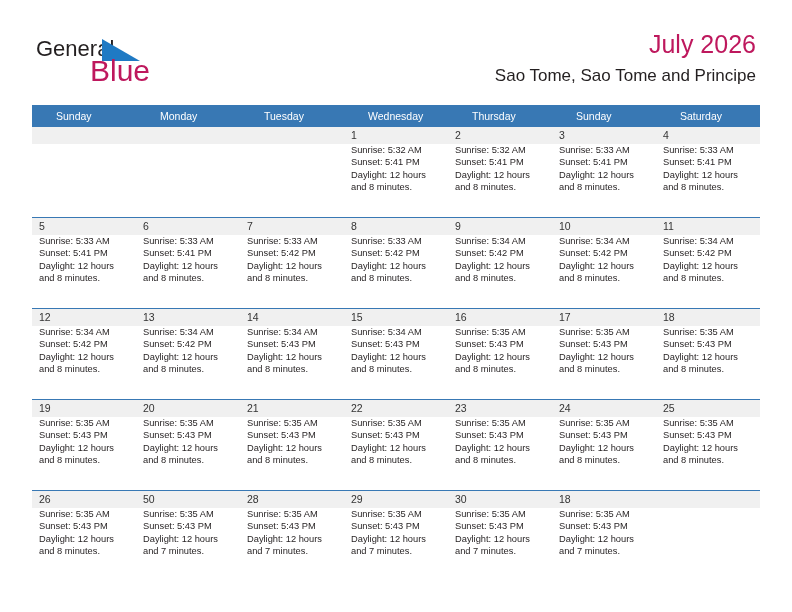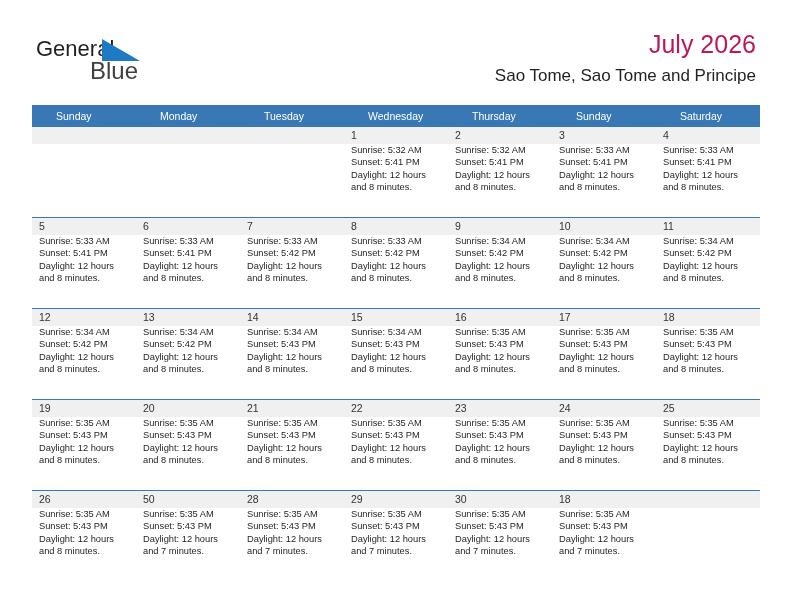--- a/index.html
+++ b/index.html
@@ -43,22 +43,22 @@
     font-size: 22px;
     color: #231f20;
     letter-spacing: 0px;
     line-height: 26px;
     font-weight: 400;
   }
   .logo-blue {
     position: absolute;
     left: 54px;
     top: 22px;
-    font-size: 24px;
-    color: #404040;
+    font-size: 30px;
+    color: #be185d;
     line-height: 26px;
     font-weight: 400;
   }
   .logo-tri {
     position: absolute;
     left: 66px;
     top: 3px;
     width: 38px;
     height: 22px;
   }

